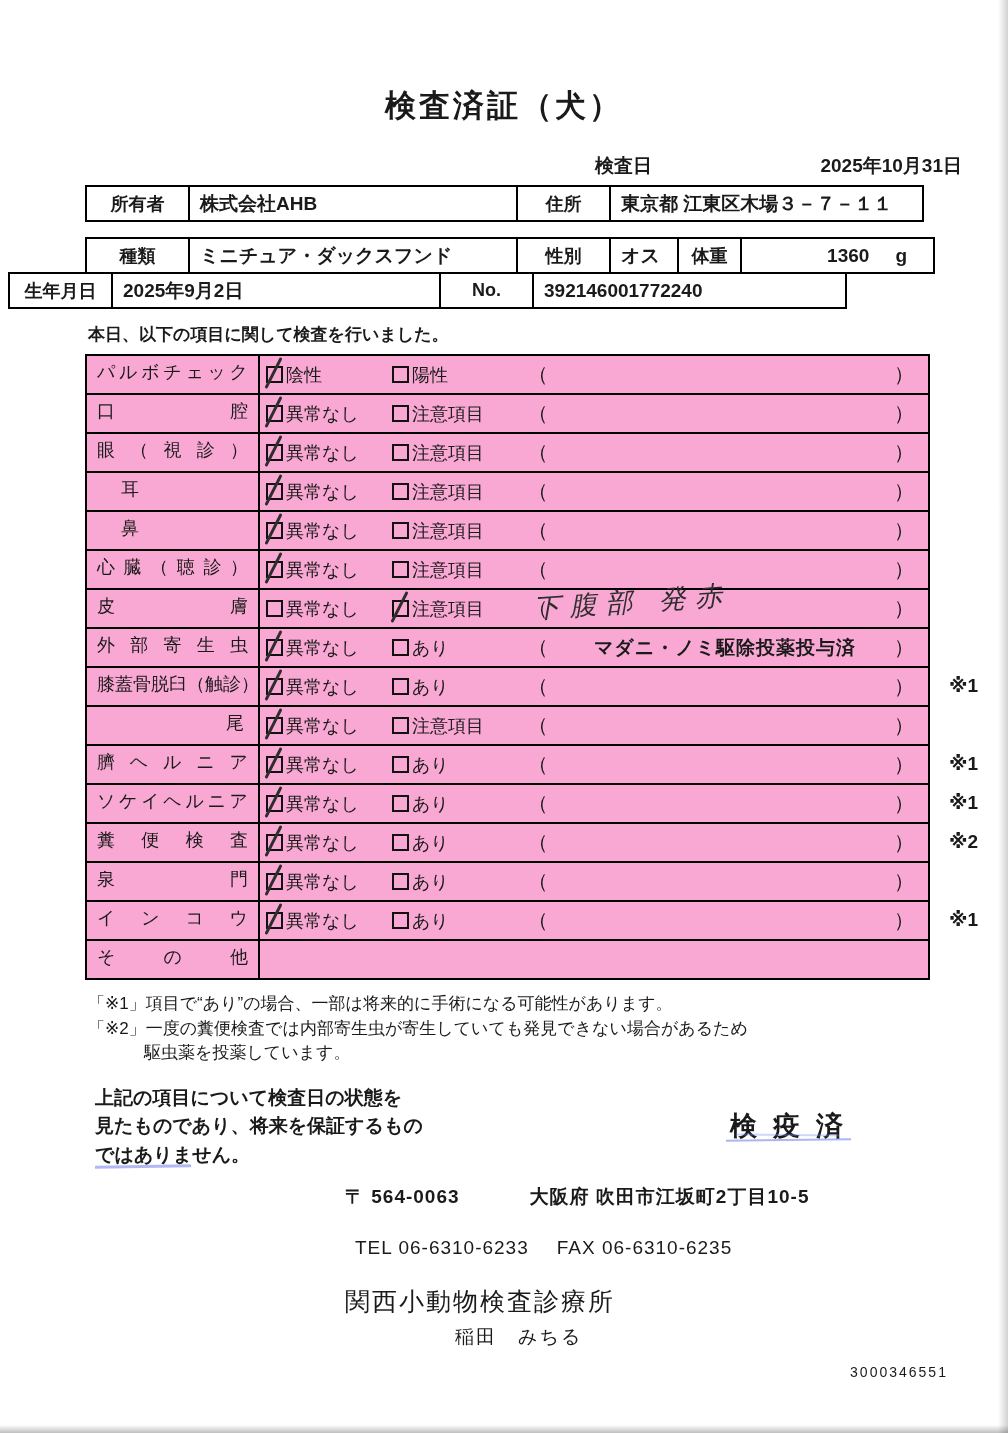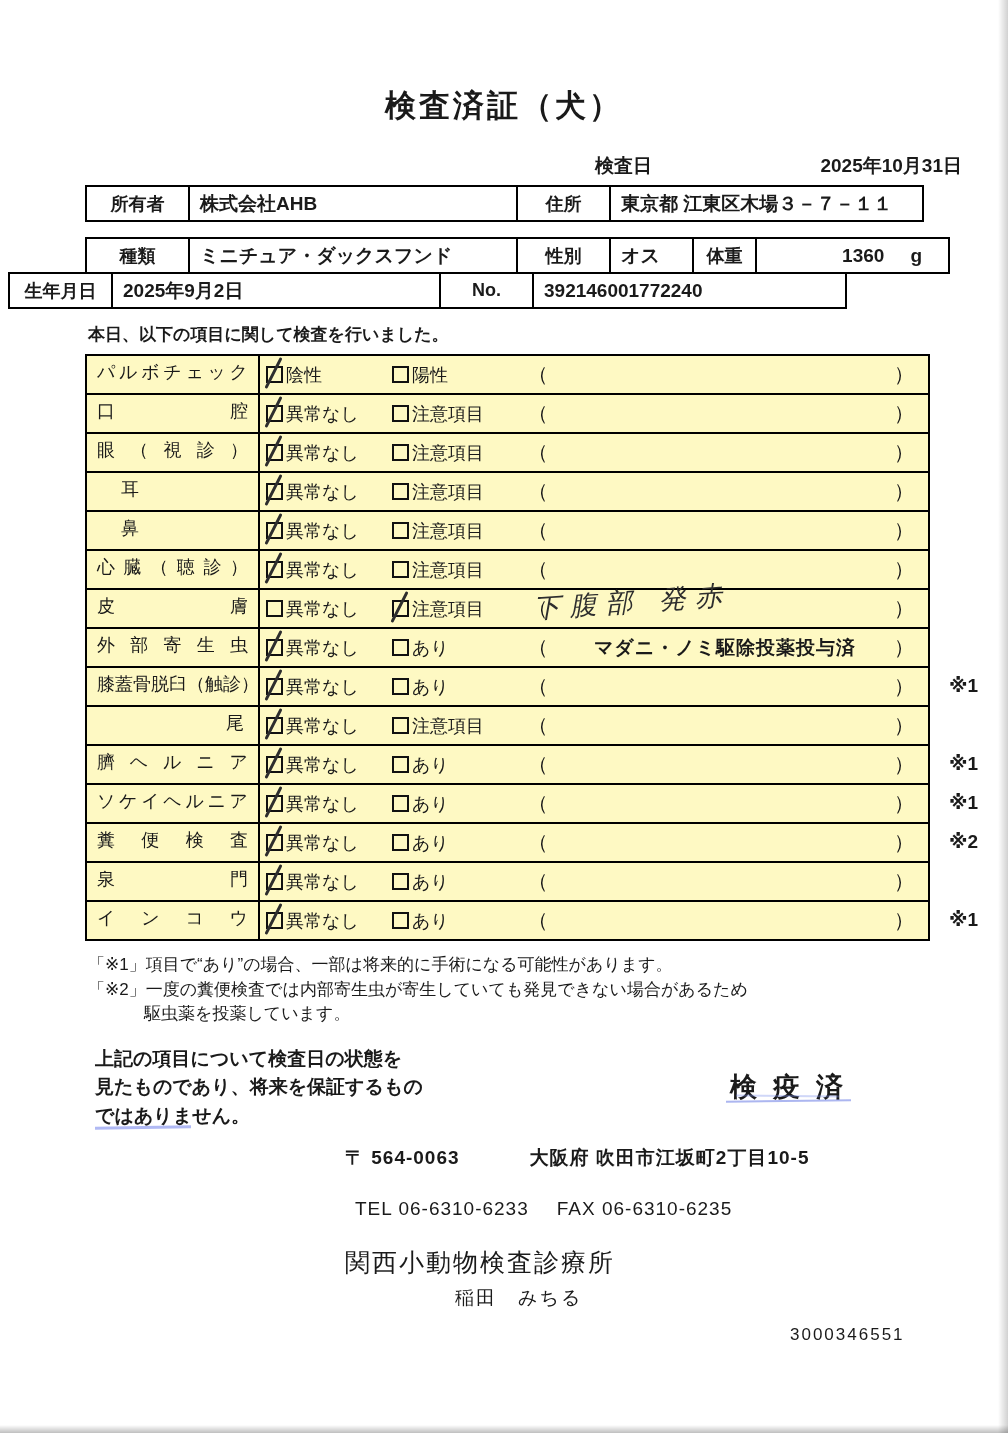--- a/index.html
+++ b/index.html
@@ -18,28 +18,28 @@
   .title{margin:85px 0 0 0;text-align:center;font-size:31px;font-weight:700;letter-spacing:3px;}
 
   .date-row{margin:26px 0 6px 595px;width:367px;display:flex;justify-content:space-between;font-size:19px;font-weight:700;}
 
   .tr{display:flex;margin-left:85px;}
   .tr + .tr{margin-top:-2px;margin-left:8px;}
   .td{border:2px solid #000;margin-left:-2px;height:37px;box-sizing:border-box;display:flex;align-items:center;font-size:19px;background:#fff;}
   .td:first-child{margin-left:0;}
   .td.lbl{justify-content:center;font-weight:700;font-size:18px;}
   .td.val{padding-left:10px;font-weight:700;}
-  .w105{width:105px}.w330{width:330px}.w95{width:95px}.w315{width:315px}.w85{width:85px}.w65{width:65px}.w195{width:195px}
+  .w105{width:105px}.w330{width:330px}.w95{width:95px}.w315{width:315px}.w85{width:70px}.w65{width:65px}.w195{width:195px}
   .gap15{height:15px;}
   .weight-cell{justify-content:flex-end;padding-right:26px;gap:26px;}
 
   .intro{margin:14px 0 8px 88px;font-size:17px;font-weight:700;}
 
   #checklist{margin-left:85px;width:845px;}
-  .cl-row{display:flex;border:2px solid #000;margin-top:-2px;height:37px;position:relative;box-sizing:content-box;background:#fef9c3;}
+  .cl-row{display:flex;border:2px solid #000;margin-top:-2px;height:37px;position:relative;box-sizing:content-box;background:#f9a8d4;}
   .cl-row:first-child{margin-top:0;}
   .cl-label{width:173px;border-right:2px solid #000;box-sizing:border-box;font-size:18px;line-height:33px;padding:0 10px;text-align:justify;text-align-last:justify;overflow:hidden;white-space:nowrap;}
   #checklist .cl-row:nth-child(4) .cl-label,
   #checklist .cl-row:nth-child(5) .cl-label{text-align:left;text-align-last:left;padding-left:34px;}
   #checklist .cl-row:nth-child(10) .cl-label{text-align:right;text-align-last:right;padding-right:14px;}
   .cl-content{flex:1;display:flex;align-items:center;position:relative;}
   .opt{width:132px;display:flex;align-items:center;font-size:18px;padding-left:6px;box-sizing:border-box;white-space:nowrap;}
   .opt.second{width:130px;padding-left:0;}
   .cb{width:13px;height:13px;border:2px solid #111;margin-right:3px;position:relative;flex:none;}
   .opt.checked .cb::after{content:"";position:absolute;width:3px;height:34px;background:#2d2d2d;left:4px;top:-12px;transform:rotate(27deg);border-radius:2px;}
@@ -58,21 +58,21 @@
   .line-artifact{position:relative;display:inline-block;}
   .line-artifact::after{content:"";position:absolute;left:0;width:96px;bottom:1px;height:3px;background:rgba(80,100,230,0.45);transform:rotate(-1deg);}
   .stamp{position:absolute;left:635px;top:24px;font-size:27px;font-weight:700;letter-spacing:16px;white-space:nowrap;}
   .stamp::after{content:"";position:absolute;left:-4px;right:8px;bottom:3px;height:2px;background:rgba(90,110,225,0.5);transform:rotate(-0.8deg);}
   .stamp::before{content:"";position:absolute;left:6px;right:20px;bottom:8px;height:1.5px;background:rgba(120,140,235,0.35);transform:rotate(0.6deg);}
 
   .addr-row{margin:8px 0 0 345px;display:flex;gap:70px;font-size:19px;font-weight:700;letter-spacing:1px;}
   .tel-row{margin:27px 0 0 355px;display:flex;gap:28px;font-size:19px;letter-spacing:1px;}
   .clinic{margin:26px 0 0 345px;font-size:25px;letter-spacing:2px;}
   .signer{margin:6px 0 0 455px;font-size:19px;letter-spacing:2px;}
-  .serial{margin:14px 0 0 790px;font-size:17px;letter-spacing:2px;}
+  .serial{margin:14px 0 0 790px;font-size:14px;letter-spacing:2px;text-align:center;}
 </style>
 </head>
 <body>
 
 <div class="page">
 
   <div class="title">検査済証（犬）</div>
 
   <div class="date-row">
     <span>検査日</span>
@@ -377,20 +377,24 @@
             <span>あり</span>
           </span>
           <div class="note-area">
             <span class="paren">（</span>
             <span class="note-text"></span>
             <span class="paren">）</span>
           </div>
         </div>
         <span class="row-mark">※1</span>
       </div>
+      <div class="cl-row">
+        <div class="cl-label">その他</div>
+        <div class="cl-content"></div>
+      </div>
     </div>
 
   <div class="footnotes">
     <div class="fn-line">「※1」項目で“あり”の場合、一部は将来的に手術になる可能性があります。</div>
     <div class="fn-line">「※2」一度の糞便検査では内部寄生虫が寄生していても発見できない場合があるため</div>
     <div class="fn-line">駆虫薬を投薬しています。</div>
   </div>
 
   <div class="statement-zone">
     <div class="statement">

